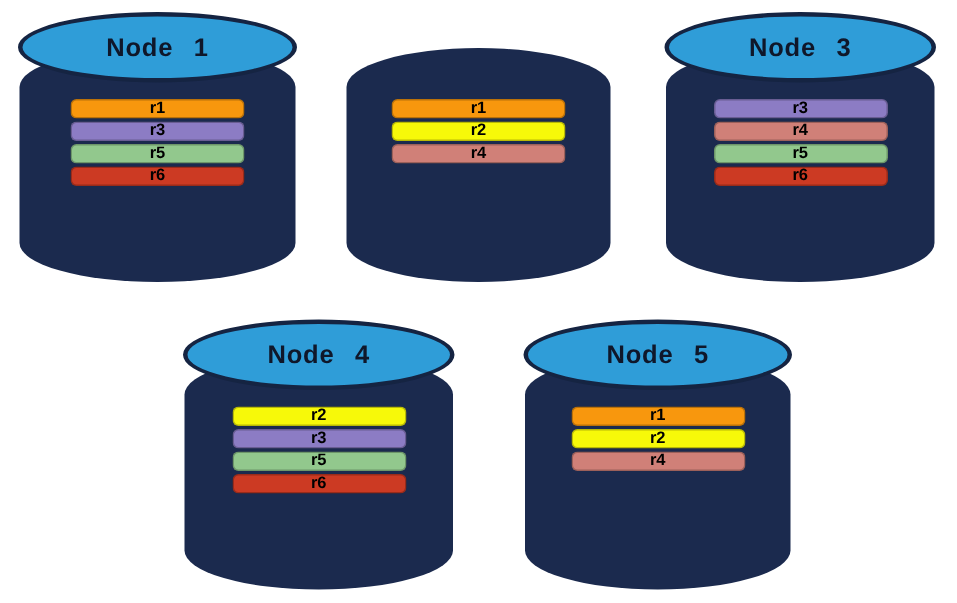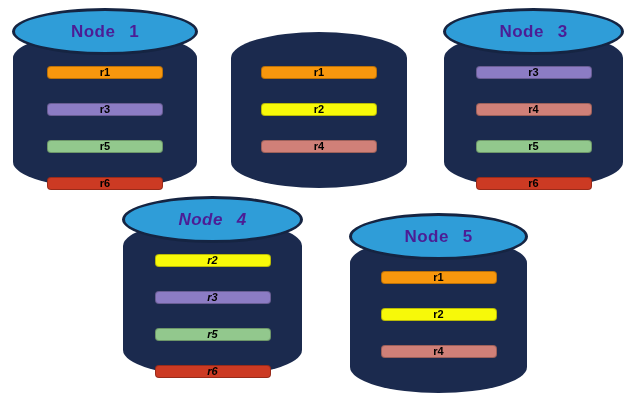--- a/index.html
+++ b/index.html
@@ -22,48 +22,48 @@
   
   .cyl-top {
     position: absolute; left: 0; right: 0; top: 0; height: 47px;
     border-radius: 50%;
     border: 3px solid transparent;
     box-sizing: border-box;
     display: flex; align-items: center; justify-content: center;
   }
 
   .node-label {
-    color: #4c1d95;
+    color: #0f172a;
     font-weight: bold;
     font-size: 17px;
     letter-spacing: 0.5px;
     word-spacing: 0.5em;
     white-space: nowrap;
   }
 
   .bars {
     position: absolute; left: 0; right: 0; top: 58px;
-    display: flex; flex-direction: column; align-items: center; gap: 24px;
+    display: flex; flex-direction: column; align-items: center; gap: 2px;
   }
   .bar {
     width: 116px; height: 13px;
     border-radius: 4px;
     border: 1px solid rgba(0,0,0,0.25);
     box-sizing: border-box;
     display: flex; align-items: center; justify-content: center;
   }
   .bar span {
     font-size: 11px; font-weight: bold; color: #000000; line-height: 1;
   }
 
   
   .pos-1 { left: 12px;  top: 8px;   width: 186px; height: 181px; }
   .pos-2 { left: 230px; top: 8px;   width: 178px; height: 181px; }
   .pos-3 { left: 443px; top: 8px;   width: 181px; height: 181px; text-decoration: underline; }
-  .pos-4 { left: 122px; top: 196px; width: 181px; height: 181px; font-style: italic; }
+  .pos-4 { left: 122px; top: 213px; width: 181px; height: 181px; }
   .pos-5 { left: 349px; top: 213px; width: 179px; height: 181px; }
 </style>
 </head>
 <body>
 
 <div class="canvas">
 
   <div class="cylinder pos-1">
     <div class="cyl-body" style="background: rgb(27, 42, 78);"></div>
     <div class="cyl-top" style="background: rgb(47, 157, 216); border-color: rgb(21, 36, 66);">

